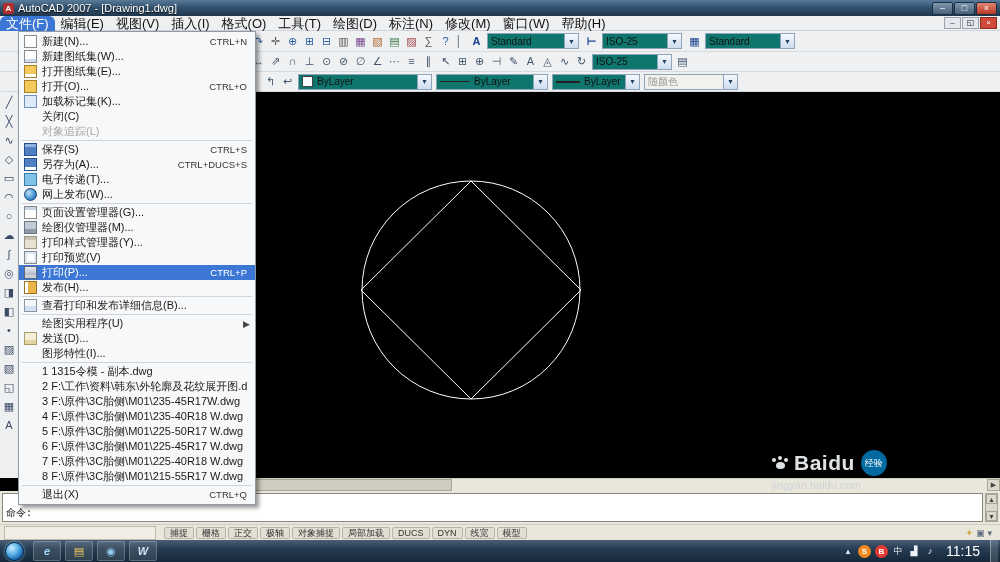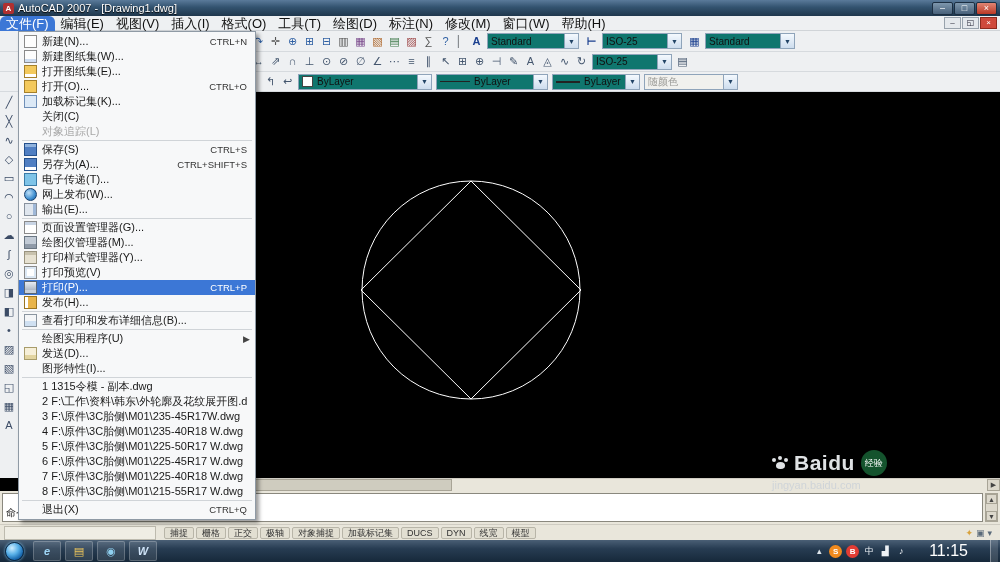--- a/index.html
+++ b/index.html
@@ -96,33 +96,33 @@
   .orb{width:17px;height:17px;border-radius:50%;margin:0 9px 0 5px;flex:none;
     background:radial-gradient(circle at 35% 30%,#cfeeff,#58b0e8 40%,#1a6ab0 70%,#0b3a6a);
     border:1px solid #0a2a48;box-shadow:0 0 3px #7fc0e8;}
   #task-apps{display:flex;}
   .tapp{width:26px;height:18px;margin-right:4px;background:rgba(255,255,255,.10);
     border:1px solid rgba(255,255,255,.22);border-radius:2px;display:flex;align-items:center;justify-content:center;}
   .tglyph{font-size:11px;font-weight:bold;font-style:italic;}
   .tray{margin-left:auto;display:flex;align-items:center;gap:4px;padding-right:2px;}
   .trayic{font-size:9px;color:#eee;min-width:12px;height:13px;line-height:13px;text-align:center;}
   .trayic.badge{border-radius:50%;width:13px;font-weight:bold;font-size:8px;font-style:normal;}
-  .clock{color:#fff;font-size:16px;margin:0 18px;}
+  .clock{color:#fff;font-size:14px;margin:0 6px;}
   .showdesk{width:7px;height:22px;background:rgba(255,255,255,.15);border-left:1px solid rgba(255,255,255,.35);}
 
   
   .watermark{position:absolute;left:772px;top:450px;z-index:5;color:#dfe2e4;}
   .wmrow{display:flex;align-items:center;gap:6px;}
   .paw{position:relative;width:16px;height:14px;}
   .paw::before{content:"";position:absolute;left:4px;top:6px;width:9px;height:7px;
     border-radius:50% 50% 45% 45%;background:#dfe2e4;}
   .paw::after{content:"";position:absolute;left:0;top:2px;width:4px;height:4px;border-radius:50%;
     background:#dfe2e4;box-shadow:6px -2px 0 #dfe2e4,12px 0 0 #dfe2e4;}
   .wmbrand{font-size:21px;font-weight:bold;letter-spacing:.5px;text-align:center;}
-  .wmbadge{width:26px;height:26px;border-radius:50%;background:#14532d;color:#fff;font-size:9px;
+  .wmbadge{width:26px;height:26px;border-radius:50%;background:#0369a1;color:#fff;font-size:9px;
     display:flex;align-items:center;justify-content:center;flex:none;}
   .wmurl{font-size:11px;margin-top:3px;color:#cfd4d8;}
 
   
   .filemenu{position:absolute;left:18px;top:31px;width:238px;background:#f7f8f9;border:1px solid #8f9aa5;
     box-shadow:3px 3px 4px rgba(0,0,0,.4);z-index:50;padding:2px 0;box-sizing:border-box;}
   .mi{display:flex;align-items:center;height:15px;padding:0 2px;cursor:default;}
   .mi.hl{background:#3c77d6;}
   .mi.hl .mi-l,.mi.hl .mi-s,.mi.hl .mi-a{color:#fff;}
   .mi.dis .mi-l{color:#a8a8a8;}
@@ -333,21 +333,21 @@
   </div>
 
   <div class="statusbar">
     <div class="coords"></div>
     <div id="status-toggles">
         <span class="stg">捕捉</span>
         <span class="stg">栅格</span>
         <span class="stg">正交</span>
         <span class="stg">极轴</span>
         <span class="stg">对象捕捉</span>
-        <span class="stg">加载标记集</span>
+        <span class="stg">局部加载</span>
         <span class="stg">DUCS</span>
         <span class="stg">DYN</span>
         <span class="stg">线宽</span>
         <span class="stg">模型</span>
       </div>
     <div id="status-tray">
         <span class="stray" style="color: rgb(216, 162, 60);">✦</span>
         <span class="stray" style="color: rgb(90, 106, 122);">▣</span>
         <span class="stray" style="color: rgb(90, 106, 122);">▾</span>
       </div>
@@ -430,35 +430,30 @@
       </div>
       <div class="msep"></div>
       <div class="mi">
         <span class="ic ic-save"></span>
         <span class="mi-l">保存(S)</span>
         <span class="mi-s">CTRL+S</span>
       </div>
       <div class="mi">
         <span class="ic ic-save-as"></span>
         <span class="mi-l">另存为(A)...</span>
-        <span class="mi-s">CTRL+SHIFT+S</span>
+        <span class="mi-s">CTRL+DUCS+S</span>
       </div>
       <div class="mi">
         <span class="ic ic-etransmit"></span>
         <span class="mi-l">电子传递(T)...</span>
         <span class="mi-s"></span>
       </div>
       <div class="mi">
         <span class="ic ic-publish-web"></span>
         <span class="mi-l">网上发布(W)...</span>
-        <span class="mi-s"></span>
-      </div>
-      <div class="mi">
-        <span class="ic ic-export"></span>
-        <span class="mi-l">输出(E)...</span>
         <span class="mi-s"></span>
       </div>
       <div class="msep"></div>
       <div class="mi">
         <span class="ic ic-page-setup"></span>
         <span class="mi-l">页面设置管理器(G)...</span>
         <span class="mi-s"></span>
       </div>
       <div class="mi">
         <span class="ic ic-plotter-manager"></span>

